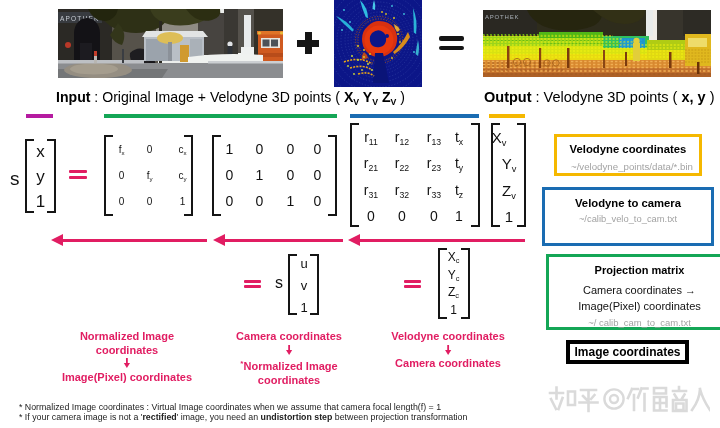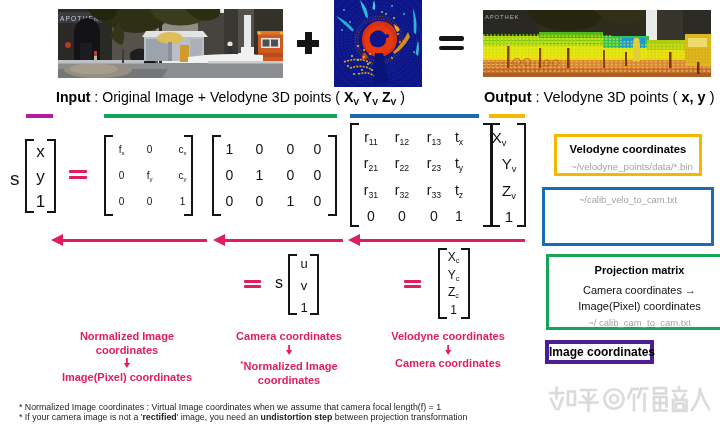--- a/index.html
+++ b/index.html
@@ -313,21 +313,21 @@
     <span class="ent" style="left:17px;top:40px;">0</span>
       <span class="ent" style="left:47px;top:40px;">1</span>
       <span class="ent" style="left:78px;top:40px;">0</span>
       <span class="ent" style="left:105px;top:40px;">0</span>
     <span class="ent" style="left:17px;top:66px;">0</span>
       <span class="ent" style="left:47px;top:66px;">0</span>
       <span class="ent" style="left:78px;top:66px;">1</span>
       <span class="ent" style="left:105px;top:66px;">0</span>
   </div>
 
-  <div class="vec" style="left:350px;top:123px;width:142px;height:104px;font-size:14px;">
+  <div class="vec" style="left:350px;top:123px;width:130px;height:104px;font-size:14px;">
     <div class="bl"></div>
       <div class="br"></div>
     <span class="ent" style="left:21px;top:14px;">r<sub class="s">11</sub></span>
     <span class="ent" style="left:52px;top:14px;">r<sub class="s">12</sub></span>
     <span class="ent" style="left:84px;top:14px;">r<sub class="s">13</sub></span>
     <span class="ent" style="left:109px;top:14px;">t<sub class="s">x</sub></span>
     <span class="ent" style="left:21px;top:40px;">r<sub class="s">21</sub></span>
     <span class="ent" style="left:52px;top:40px;">r<sub class="s">22</sub></span>
     <span class="ent" style="left:84px;top:40px;">r<sub class="s">23</sub></span>
     <span class="ent" style="left:109px;top:40px;">t<sub class="s">y</sub></span>
@@ -398,29 +398,30 @@
   <div class="abs" style="left:19px;top:401.5px;font-size:8.8px;line-height:10.8px;color:#222;white-space:nowrap;">
     * Normalized Image coordinates : Virtual Image coordinates when we assume that camera focal length(f) = 1<br>
     * If your camera image is not a '<b>rectified</b>' image, you need an <b>undistortion step</b> between projection transformation
   </div>
 
   <div class="bx" style="left:554px;top:134px;width:148px;height:42px;border:3.4px solid #f5b800;">
     <div class="t" style="font-size:11.3px;margin-top:6px;">Velodyne coordinates</div>
     <div class="g" style="font-size:9.7px;margin-top:6px;padding-left:8px;">~/velodyne_points/data/*.bin</div>
   </div>
   <div class="bx" style="left:542px;top:187px;width:172px;height:59px;border:3.4px solid #1a6cb2;">
+    <div class="t" style="font-size:11.3px;margin-top:7px;">Velodyne to camera</div>
     <div class="g" style="font-size:9.4px;margin-top:4px;">~/calib_velo_to_cam.txt</div>
   </div>
   <div class="bx" style="left:546px;top:254px;width:187px;height:76px;border:3.2px solid #14a656;">
     <div class="t" style="font-size:11px;margin-top:7px;">Projection matrix</div>
     <div style="font-size:11px;color:#111;margin-top:8px;">Camera coordinates →</div>
     <div style="font-size:11.1px;color:#111;margin-top:4px;">Image(Pixel) coordinates</div>
     <div class="g" style="font-size:9.5px;margin-top:5px;">~/ calib_cam_to_cam.txt</div>
   </div>
-  <div class="bx" style="left:545px;top:340px;width:109px;height:24px;border:4px solid #4c1d95;">
+  <div class="bx" style="left:566px;top:340px;width:123px;height:24px;border:4px solid #000000;">
     <div class="t" style="font-size:12px;margin-top:1px;">Image coordinates</div>
   </div>
 
   <svg class="abs" style="left:548px;top:385px;" width="162" height="28" viewBox="0 0 162 28">
     <g stroke="#dadada" stroke-width="2.6" fill="none" stroke-linecap="square">
 
       <path d="M2 8 h13 M8.5 2.5 v11 M3 14 l5 10 M14.5 13 l-4 11"></path>
       <path d="M20 6.5 v13.5 M20 6.5 h7 v13.5 h-7"></path>
 
       <path d="M33 5 h15 M35 11 l3.5 3.5 M46.5 10 l-3.5 4 M31.5 17.5 h18 M40.5 7 v19"></path>

